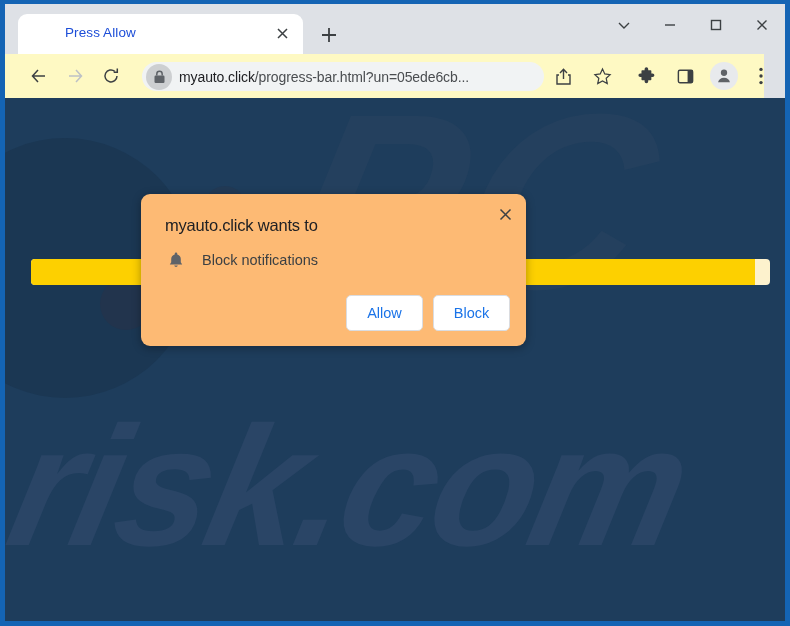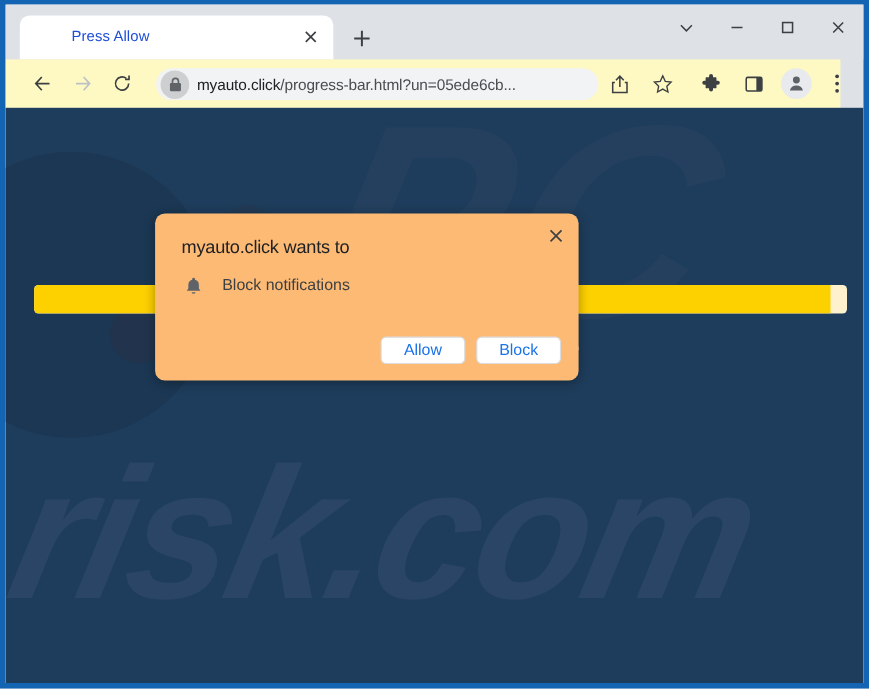--- a/index.html
+++ b/index.html
@@ -261,21 +261,21 @@
     color: #3c4043;
   }
   .perm-btns {
     position: absolute;
     right: 16px; bottom: 15px;
     display: flex;
     gap: 10px;
   }
   .perm-btn {
     min-width: 77px;
-    height: 25px;
+    height: 36px;
     padding: 0 14px;
     background: #ffffff;
     border: 1px solid #dadce0;
     border-radius: 5px;
     color: #1a73e8;
     font-size: 14.5px;
     font-family: "Liberation Sans", sans-serif;
     cursor: pointer;
     display: flex; align-items: center; justify-content: center;
   }

